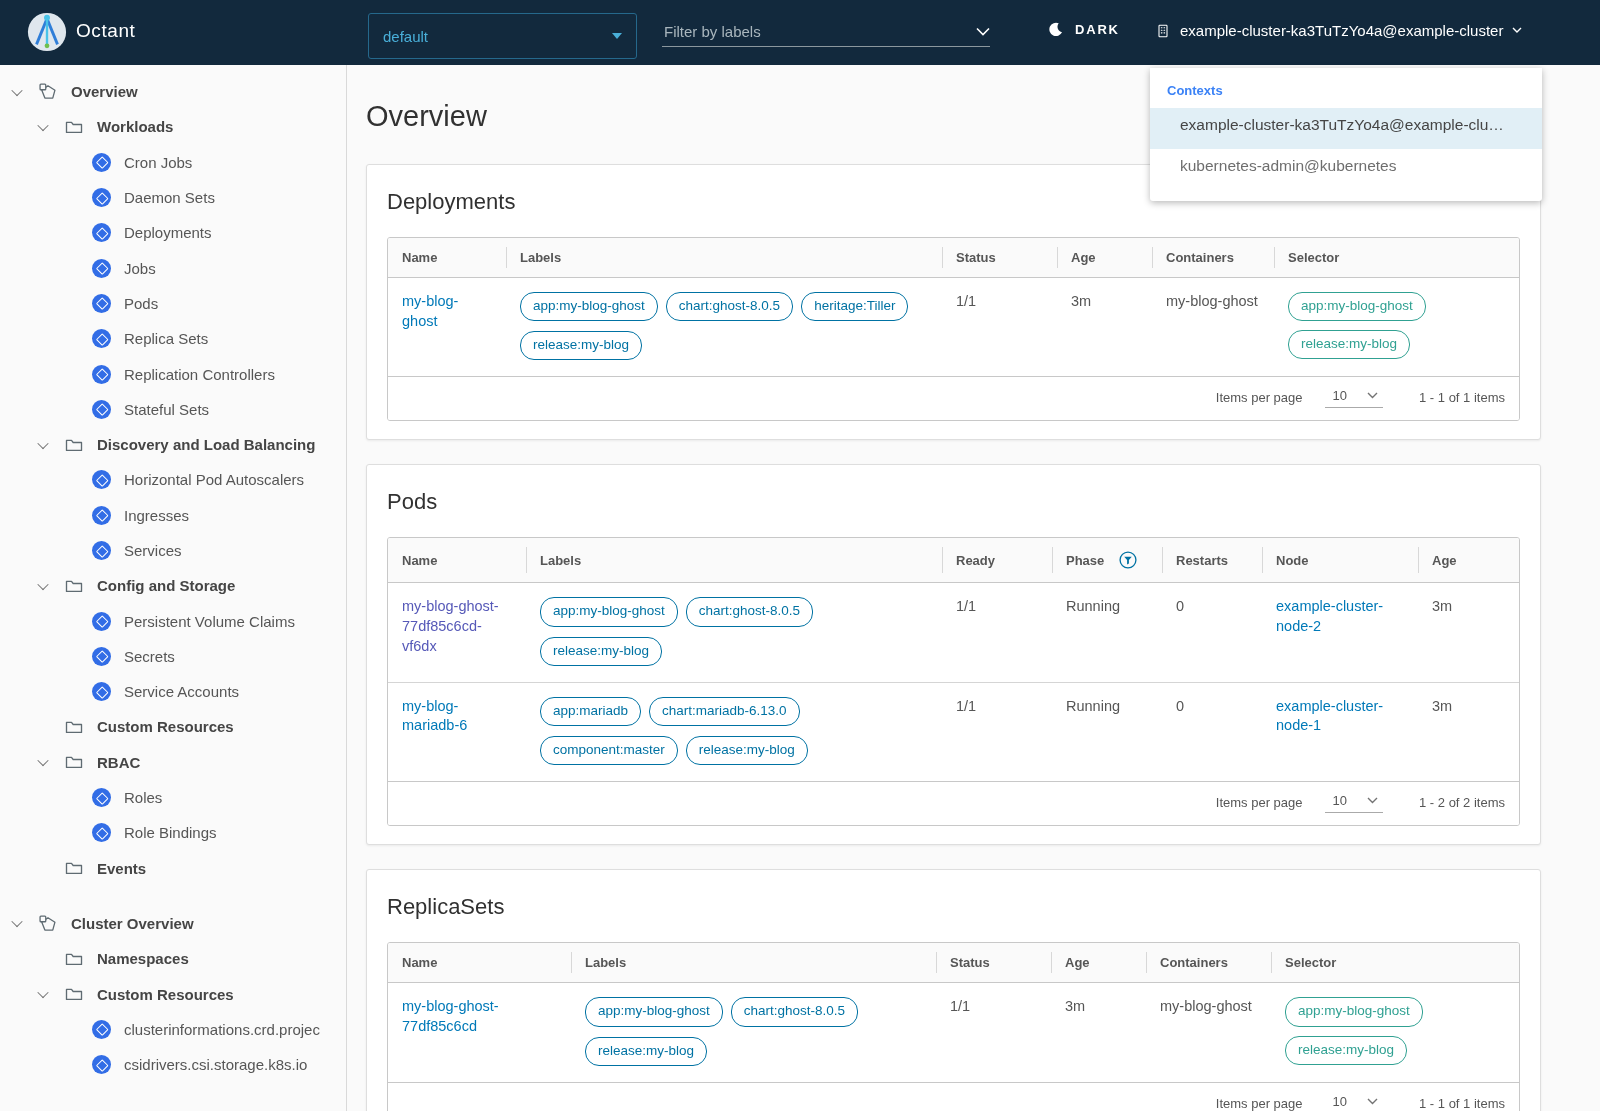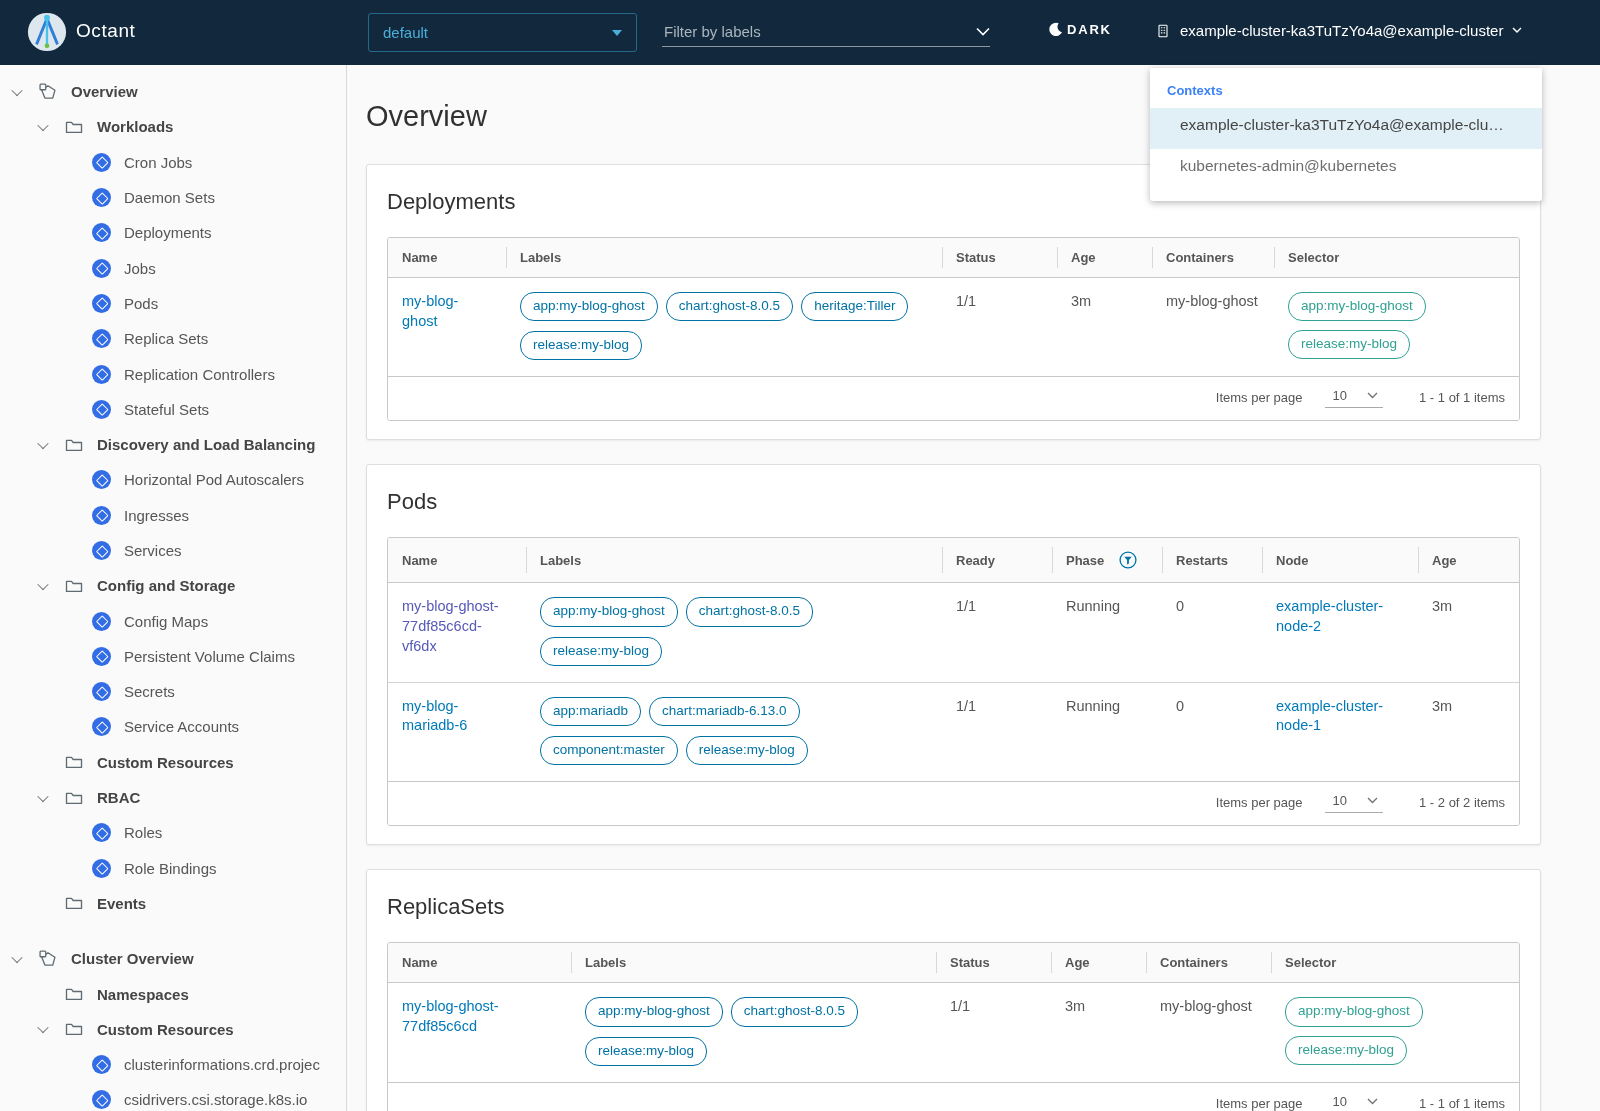--- a/index.html
+++ b/index.html
@@ -8,27 +8,27 @@
     --k8s-icon-blue:#326de6; --selected-context-bg:#e1eff6;
   }
   *{box-sizing:border-box;margin:0;padding:0}
   html,body{width:1600px;height:1111px;overflow:hidden}
   body{font-family:"Liberation Sans",sans-serif;background:#fafafa;position:relative;color:#565656}
 
   
   .app-header{position:absolute;top:0;left:0;width:1600px;height:65px;background:var(--header-bg);z-index:30}
   .logo{position:absolute;left:26px;top:11px;width:42px;height:42px}
   .app-title{position:absolute;left:76px;top:20px;color:#fff;font-size:19px;letter-spacing:.03em}
-  .ns-select{position:absolute;left:368px;top:13px;width:269px;height:39px;border:1px solid #25688c;border-radius:3px;
+  .ns-select{position:absolute;left:368px;top:13px;width:269px;height:46px;border:1px solid #25688c;border-radius:3px;
     display:flex;align-items:center;justify-content:space-between;padding:0 14px;color:var(--accent-blue);font-size:15px;cursor:pointer}
   .ns-caret{width:0;height:0;border-left:5px solid transparent;border-right:5px solid transparent;border-top:6px solid var(--accent-blue)}
   .filter-wrap{position:absolute;left:662px;top:16px;width:328px;height:31px;border-bottom:1px solid #8b979e;display:flex;align-items:center}
   .filter-wrap input{flex:1;background:transparent;border:none;outline:none;color:#fff;font-size:15px;padding:0 2px}
   .filter-wrap input::placeholder{color:#a9b6bd}
-  .theme-toggle{position:absolute;left:1047px;top:21px;display:flex;align-items:center;gap:3px;background:none;border:none;
+  .theme-toggle{position:absolute;left:1047px;top:21px;display:flex;align-items:center;gap:11px;background:none;border:none;
     color:#fff;font-size:13px;font-weight:700;letter-spacing:.14em;cursor:pointer;font-family:inherit}
   .context-btn{position:absolute;left:1155px;top:22px;display:flex;align-items:center;gap:9px;color:#fff;font-size:15px;cursor:pointer}
 
   
   .contexts-menu{position:absolute;top:68px;right:58px;width:392px;background:#fff;border-radius:0 0 3px 3px;
     box-shadow:0 2px 7px rgba(0,0,0,.28);padding:15px 0 11px;z-index:40}
   .contexts-title{font-size:13px;font-weight:700;color:#3b82f6;padding:0 17px 10px}
   .context-item{font-size:15.5px;color:#6e6e6e;padding:8px 17px 15px 30px;white-space:nowrap;overflow:hidden;cursor:pointer}
   .context-item.selected{background:var(--selected-context-bg);color:#454545}
 
@@ -204,24 +204,20 @@
     <span class="chev"></span>
     <span class="icn">
         <svg viewBox="0 0 24 24" width="20" height="20" fill="none" stroke="#5f6b72" stroke-width="1.6" stroke-linejoin="round">
           <path d="M3 18.5V6.5h6l2 2.5h10v9.5z"></path>
         </svg>
       </span>
     <span class="slabel">Config and Storage</span>
   </div>
   <div class="srow lvl2">
       <span class="kicon"></span>
-      <span class="slabel">Config Maps</span>
-    </div>
-  <div class="srow lvl2">
-      <span class="kicon"></span>
       <span class="slabel">Persistent Volume Claims</span>
     </div>
   <div class="srow lvl2">
       <span class="kicon"></span>
       <span class="slabel">Secrets</span>
     </div>
   <div class="srow lvl2">
       <span class="kicon"></span>
       <span class="slabel">Service Accounts</span>
     </div>

